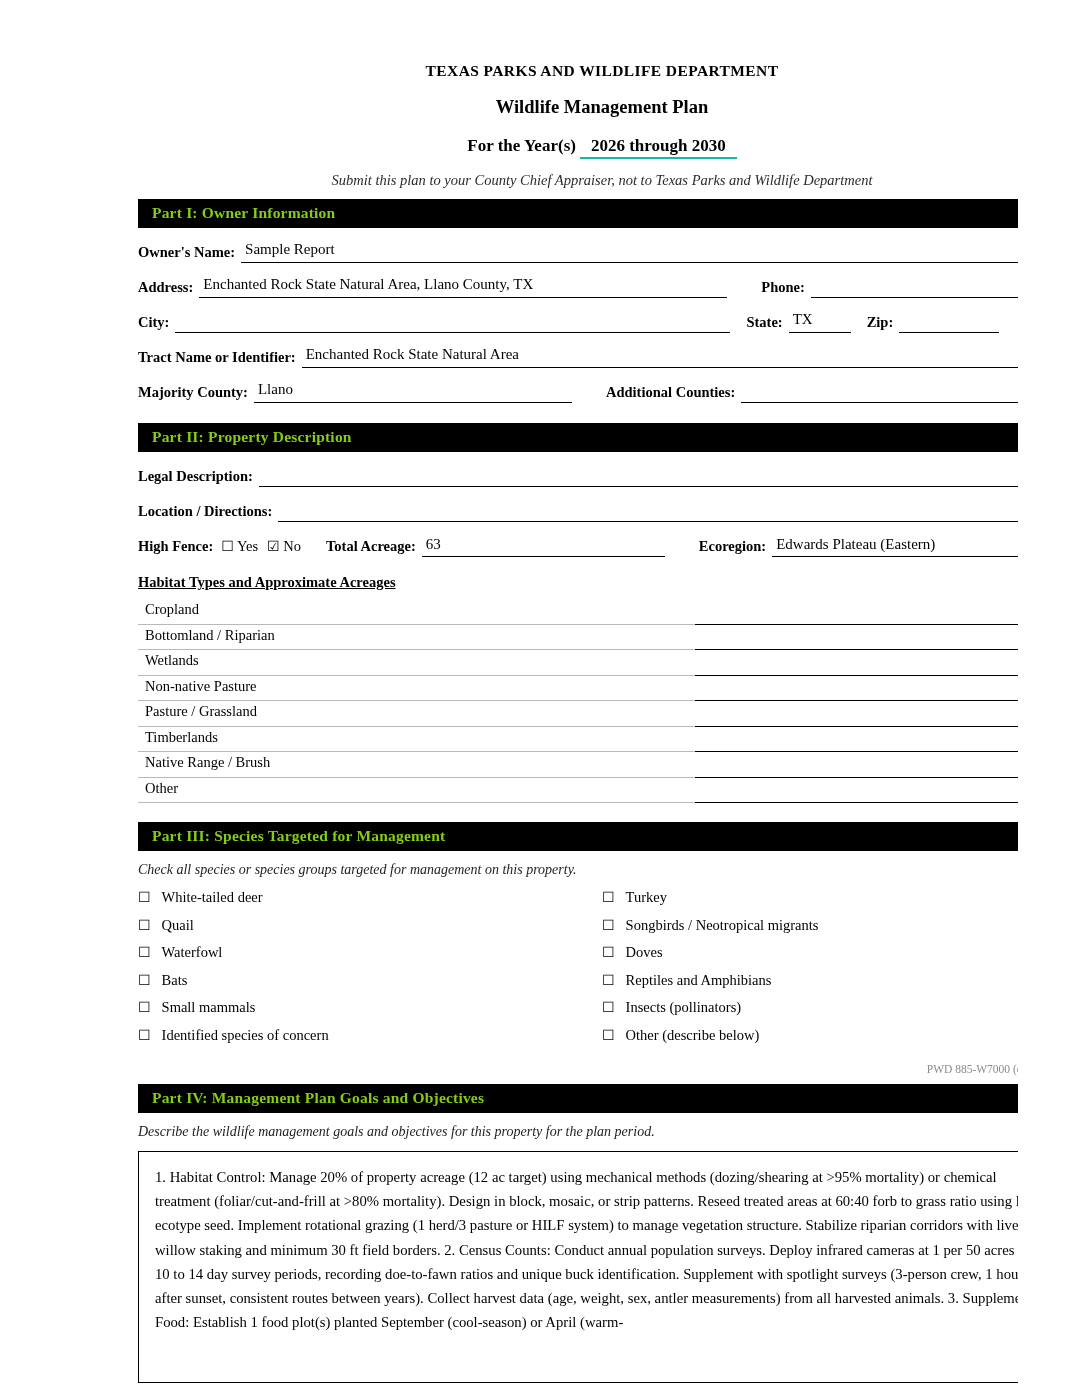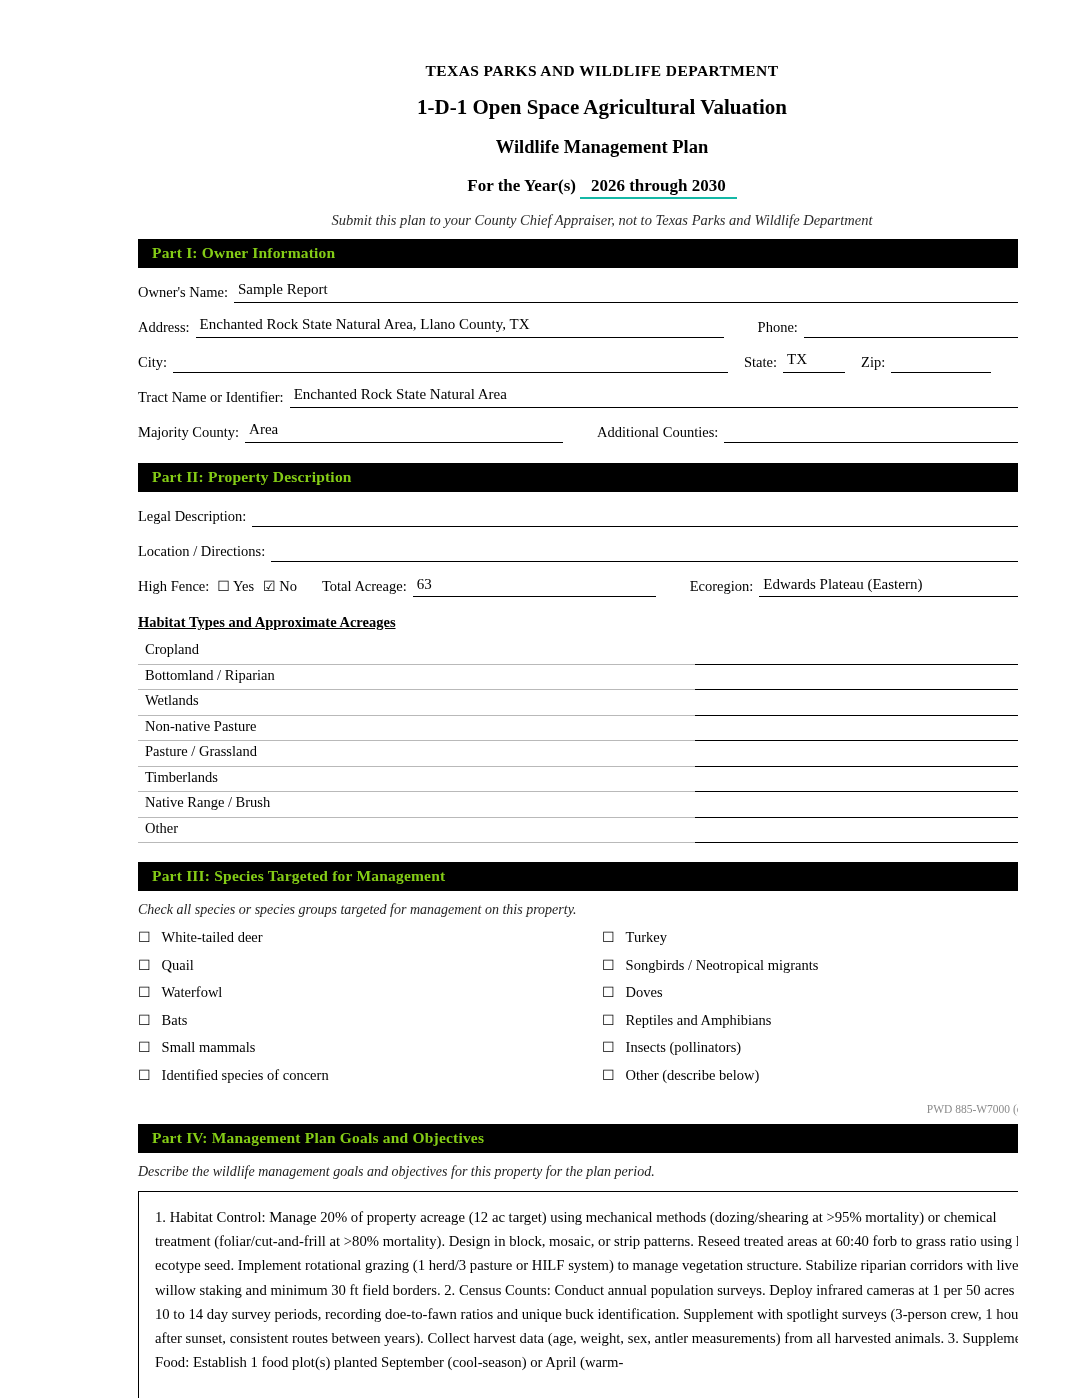--- a/index.html
+++ b/index.html
@@ -81,21 +81,21 @@
   }
 
   
   .field-row {
     display: flex;
     align-items: flex-end;
     margin-top: 13px;
     font-size: 14.5px;
   }
   .flabel {
-    font-weight: normal;
+    font-weight: bold;
     font-size: 14.5px;
     white-space: nowrap;
     padding-bottom: 2px;
   }
   .fline {
     flex: 1;
     border-bottom: 1.6px solid #000;
     margin-left: 6px;
     min-height: 20px;
     padding-bottom: 1px;
@@ -204,21 +204,20 @@
   }
 </style>
 </head>
 <body>
 
 <div class="page">
   <div class="content">
 
     <div class="doc-header">
       <div class="agency">TEXAS PARKS AND WILDLIFE DEPARTMENT</div>
-      <div class="title-1">1-D-1 Open Space Agricultural Valuation</div>
       <div class="title-2">Wildlife Management Plan</div>
       <div class="year-row">
         <span>For the Year(s)</span><span class="year-value">2026 through 2030</span>
       </div>
       <div class="submit-note">Submit this plan to your County Chief Appraiser, not to Texas Parks and Wildlife Department</div>
     </div>
 
 
     <div class="section-bar">Part I: Owner Information</div>
 
@@ -261,21 +260,21 @@
     <div class="field-row">
       <span class="flabel">Tract Name or Identifier:</span>
       <span class="fline">
         <span class="fval">Enchanted Rock State Natural Area</span>
       </span>
     </div>
 
     <div class="field-row">
       <span class="flabel">Majority County:</span>
       <span class="fline w-county">
-        <span class="fval">Area</span>
+        <span class="fval">Llano</span>
       </span>
       <span class="gap-m"></span>
       <span class="flabel">Additional Counties:</span>
       <span class="fline w-addc">
         <span class="fval"></span>
       </span>
     </div>
 
     <div class="section-bar" style="margin-top:20px;">Part II: Property Description</div>
 

